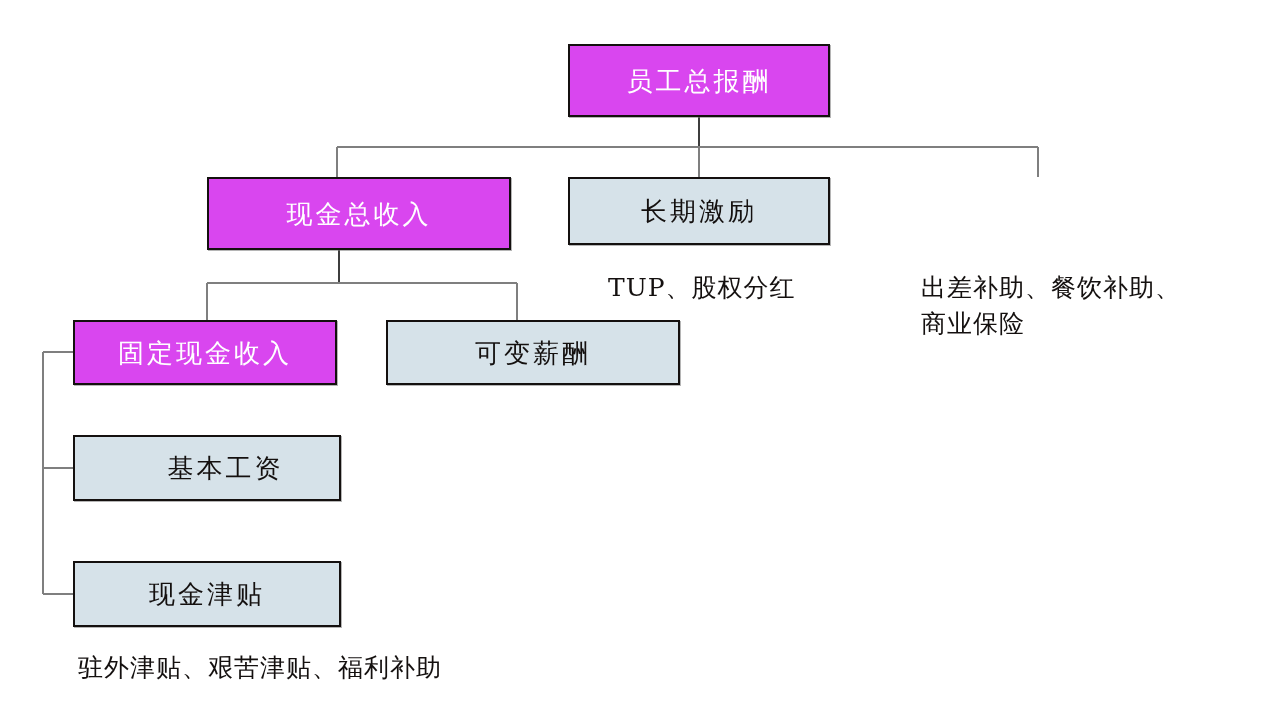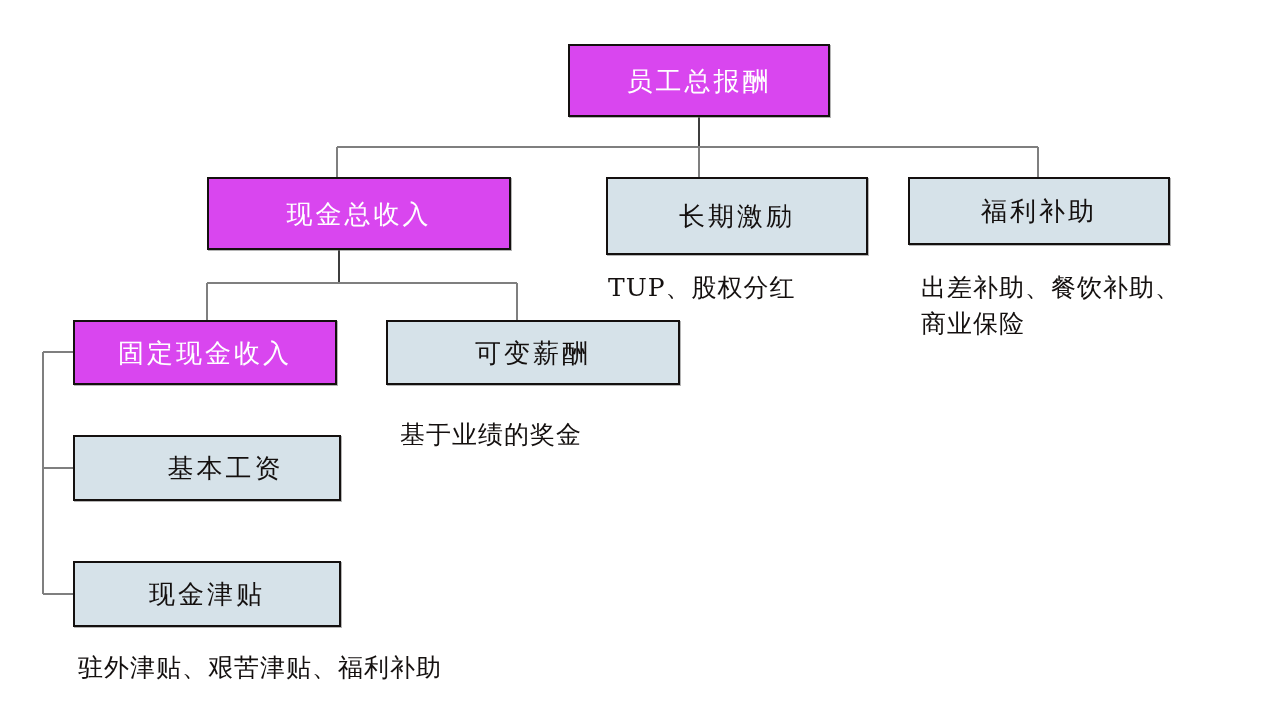--- a/index.html
+++ b/index.html
@@ -115,42 +115,38 @@
   </svg>
 
   <div class="node dark" style="left:568px; top:44px; width:262px; height:73px;">
     <span class="node-label">员工总报酬</span>
   </div>
 
   <div class="node dark" style="left:207px; top:177px; width:304px; height:73px;">
     <span class="node-label">现金总收入</span>
   </div>
 
-  <div class="node light" style="left:568px; top:177px; width:262px; height:78px;margin-left:38px;">
+  <div class="node light" style="left:568px; top:177px; width:262px; height:68px;">
     <span class="node-label">长期激励</span>
   </div>
 
-  <div class="node light" style="left:908px; top:177px; width:262px; height:68px;">
-    <span class="node-label">福利补助</span>
-  </div>
 
   <div class="caption" style="left:608px; top:270px; width:300px;">TUP、股权分红</div>
 
   <div class="caption" style="left:921px; top:270px; width:330px;">出差补助、餐饮补助、
 商业保险</div>
 
   <div class="node dark" style="left:73px; top:320px; width:264px; height:65px;">
     <span class="node-label">固定现金收入</span>
   </div>
 
   <div class="node light" style="left:386px; top:320px; width:294px; height:65px;">
     <span class="node-label">可变薪酬</span>
   </div>
 
-  <div class="caption" style="left:400px; top:417px; width:330px;">基于业绩的奖金</div>
 
   <div class="node light" style="left:73px; top:435px; width:268px; height:66px;padding-left:37px;">
     <span class="node-label">基本工资</span>
   </div>
 
 
   <div class="node light" style="left:73px; top:561px; width:268px; height:66px;">
     <span class="node-label">现金津贴</span>
   </div>
 

